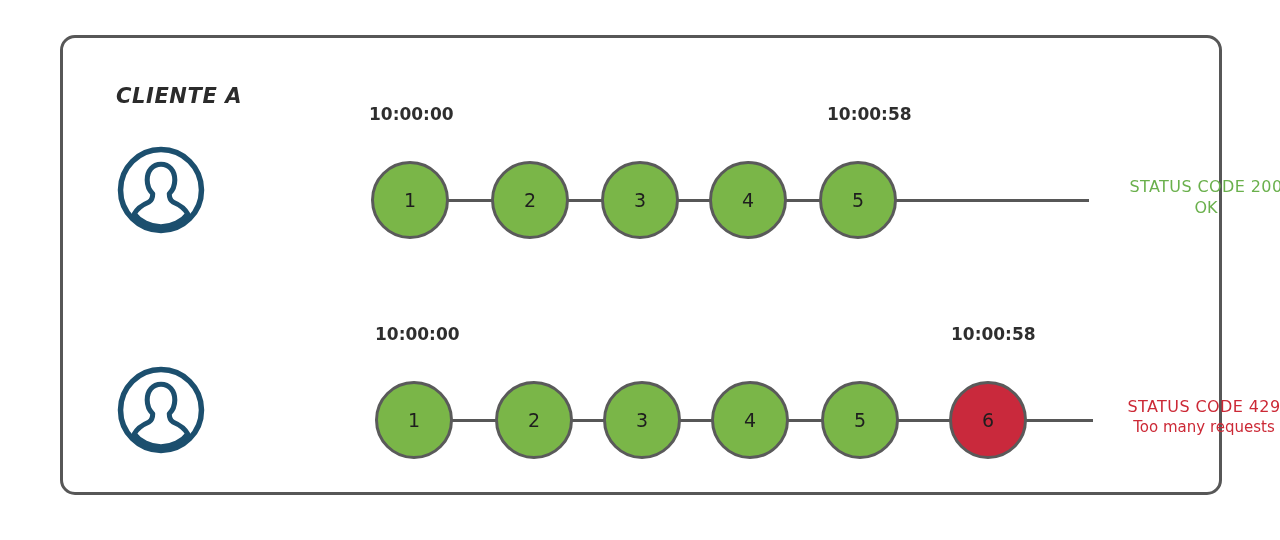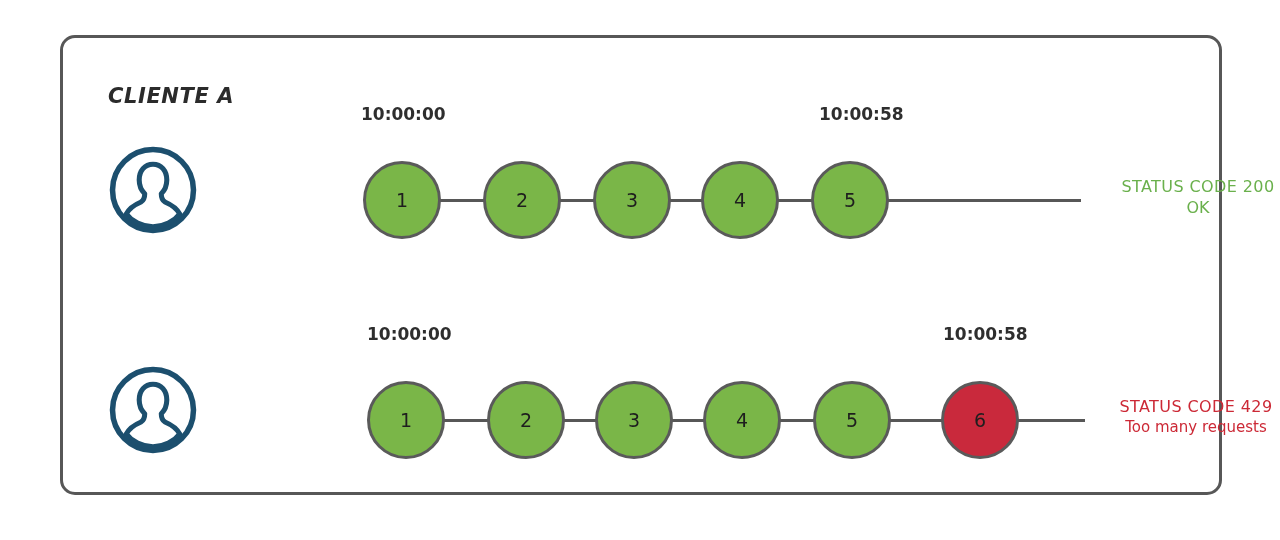--- a/index.html
+++ b/index.html
@@ -24,21 +24,21 @@
     height: 460px;
     box-sizing: border-box;
     border: 3px solid #575757;
     border-radius: 15px;
     background: #ffffff;
   }
 
   
   .client-row {
     position: absolute;
-    left: 0;
+    left: 8px;
     width: 100%;
     height: 215px;
     padding-left: 44px;
   }
   #row-a { top: 18px; }
   #row-b { top: 238px; }
 
   
   .client-label {
     position: absolute;

